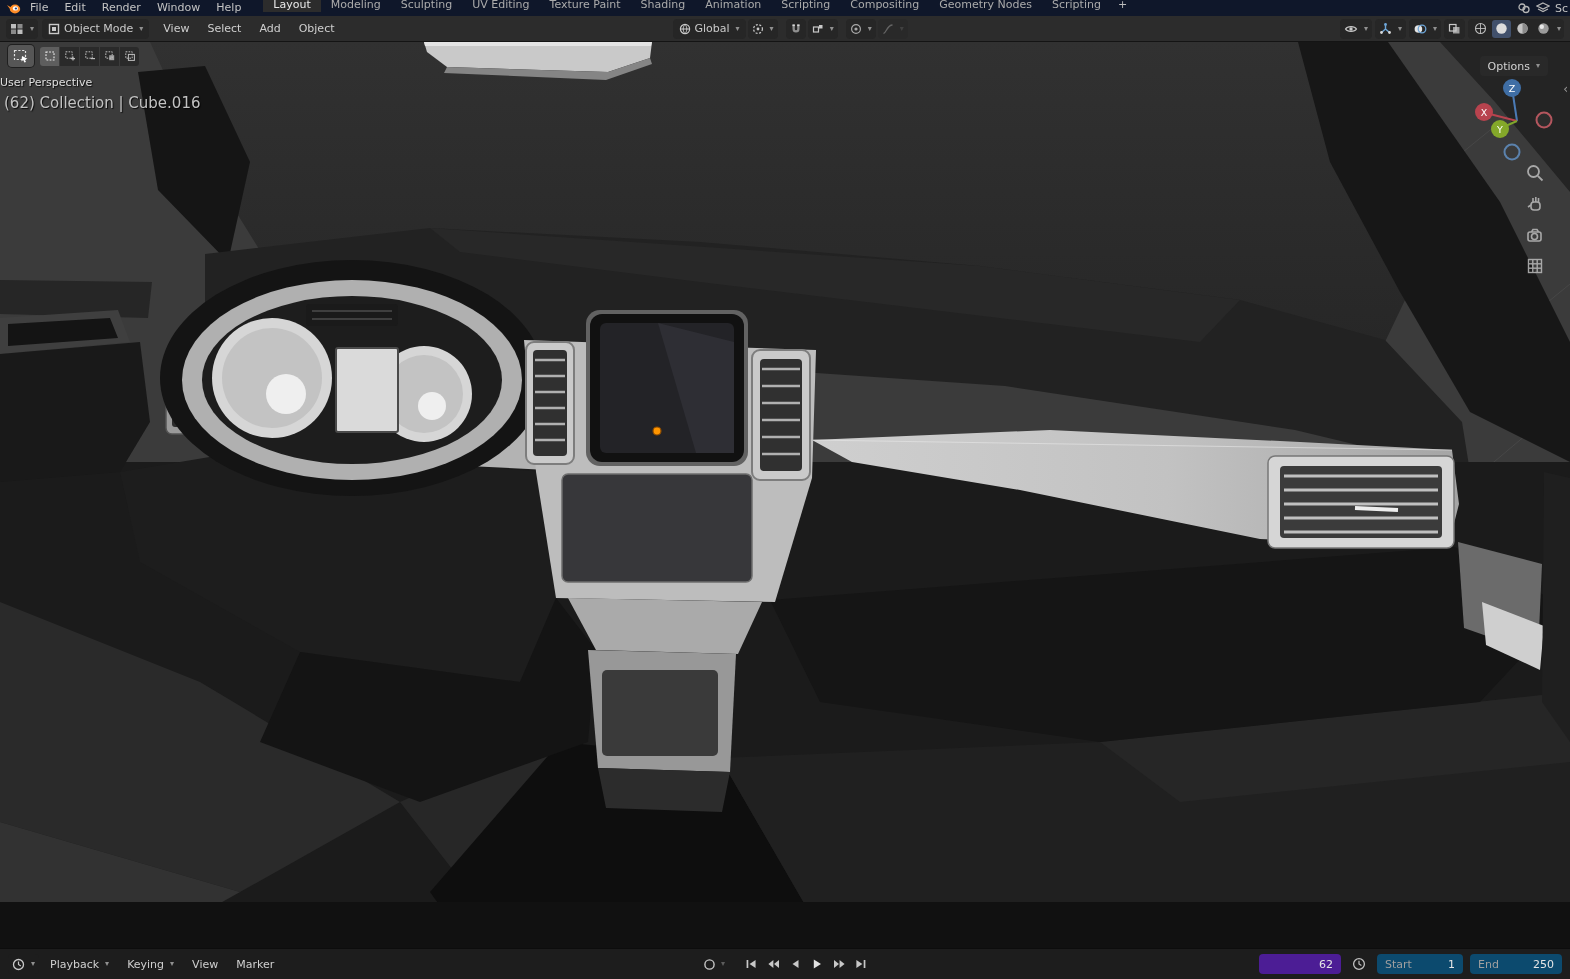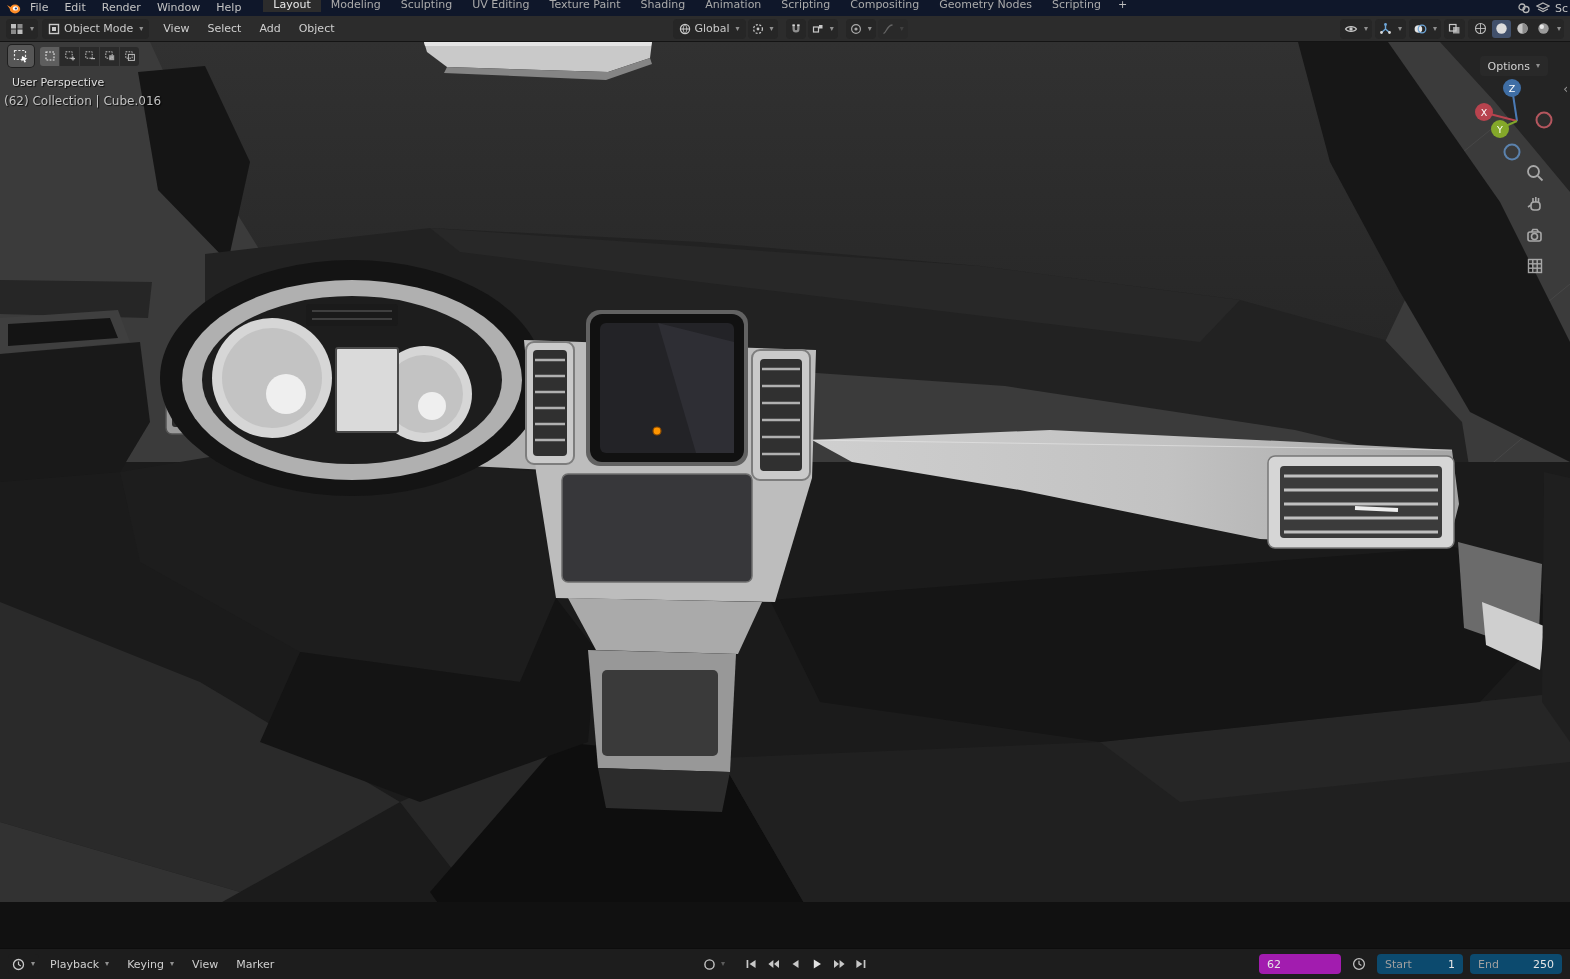--- a/index.html
+++ b/index.html
@@ -53,43 +53,43 @@
   .modebtn:first-child{border-radius:3px 0 0 3px;background:#5e5e5e;}
   .modebtn:last-child{border-radius:0 3px 3px 0;}
   .optionsbtn{
     position:absolute;top:56px;right:22px;z-index:30;
     background:rgba(42,42,42,.9);border-radius:4px;height:20px;
     display:flex;align-items:center;gap:4px;padding:0 8px;color:#d2d2d2;
   }
 
   
   .viewport{position:absolute;top:42px;left:0;right:0;height:906px;z-index:1;}
-  .vp-text1{position:absolute;left:12px;top:34px;color:#dedede;text-shadow:1px 1px 1px rgba(0,0,0,.8);font-size:11px;text-align:center;}
-  .vp-text2{position:absolute;left:4px;top:52px;color:#c2c2c2;text-shadow:1px 1px 1px rgba(0,0,0,.8);font-size:12px;}
+  .vp-text1{position:absolute;left:0;top:34px;color:#dedede;text-shadow:1px 1px 1px rgba(0,0,0,.8);font-size:11px;text-align:center;}
+  .vp-text2{position:absolute;left:4px;top:52px;color:#c2c2c2;text-shadow:1px 1px 1px rgba(0,0,0,.8);font-size:15px;}
   .gizmo{position:absolute;right:16px;top:34px;}
   .navcol{position:absolute;right:24px;top:120px;display:flex;flex-direction:column;gap:9px;align-items:center;}
   .navbtn{width:22px;height:22px;display:flex;align-items:center;justify-content:center;opacity:.85;}
   .sidebar-toggle{position:absolute;right:2px;top:40px;color:#9a9a9a;font-size:12px;}
 
   
   .timeline{
     position:absolute;bottom:0;left:0;right:0;height:31px;background:#1d1d1d;
     border-top:1px solid #0d0d0d;display:flex;align-items:center;z-index:40;
     padding:0 8px;box-sizing:border-box;
   }
   .tl-left{display:flex;align-items:center;gap:4px;}
   .tl-menu{padding:0 7px;color:#cfcfcf;display:flex;align-items:center;gap:4px;white-space:nowrap;}
   .transport{position:absolute;left:50%;transform:translateX(-50%);display:flex;align-items:center;gap:2px;}
   .tbtn{width:20px;height:18px;display:flex;align-items:center;justify-content:center;border-radius:3px;}
   .tbtn svg{fill:#c8c8c8;}
   .tbtn.play svg{fill:#e2e2e2;}
   .autokey{display:flex;align-items:center;margin-right:14px;}
   .tl-right{margin-left:auto;display:flex;align-items:center;gap:7px;}
   .numfield{background:#0c4a6e;border-radius:4px;height:20px;display:flex;align-items:center;padding:0 8px;gap:8px;}
-  .framefield{width:66px;justify-content:flex-start;background:#a21caf;color:#e6e6e6;}
+  .framefield{width:66px;justify-content:flex-end;background:#4c1d95;color:#e6e6e6;}
   .numfield .flabel{color:#9f9f9f;}
   .numfield .fval{color:#e6e6e6;}
   .sfield{width:70px;justify-content:space-between;}
   .efield{width:76px;justify-content:space-between;}
   .clockbtn{width:22px;height:20px;display:flex;align-items:center;justify-content:center;}
 </style>
 </head>
 <body>
 
 <div class="topbar">

